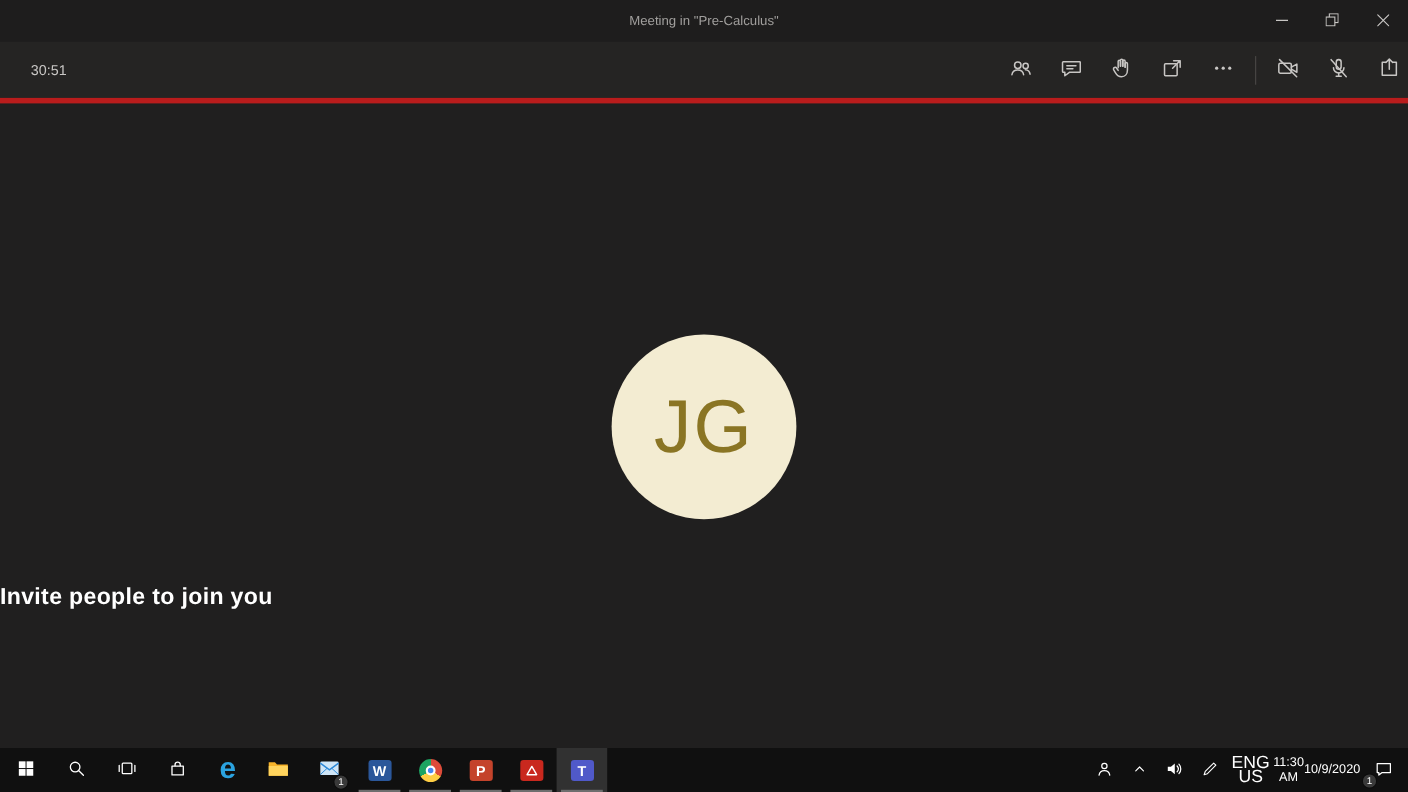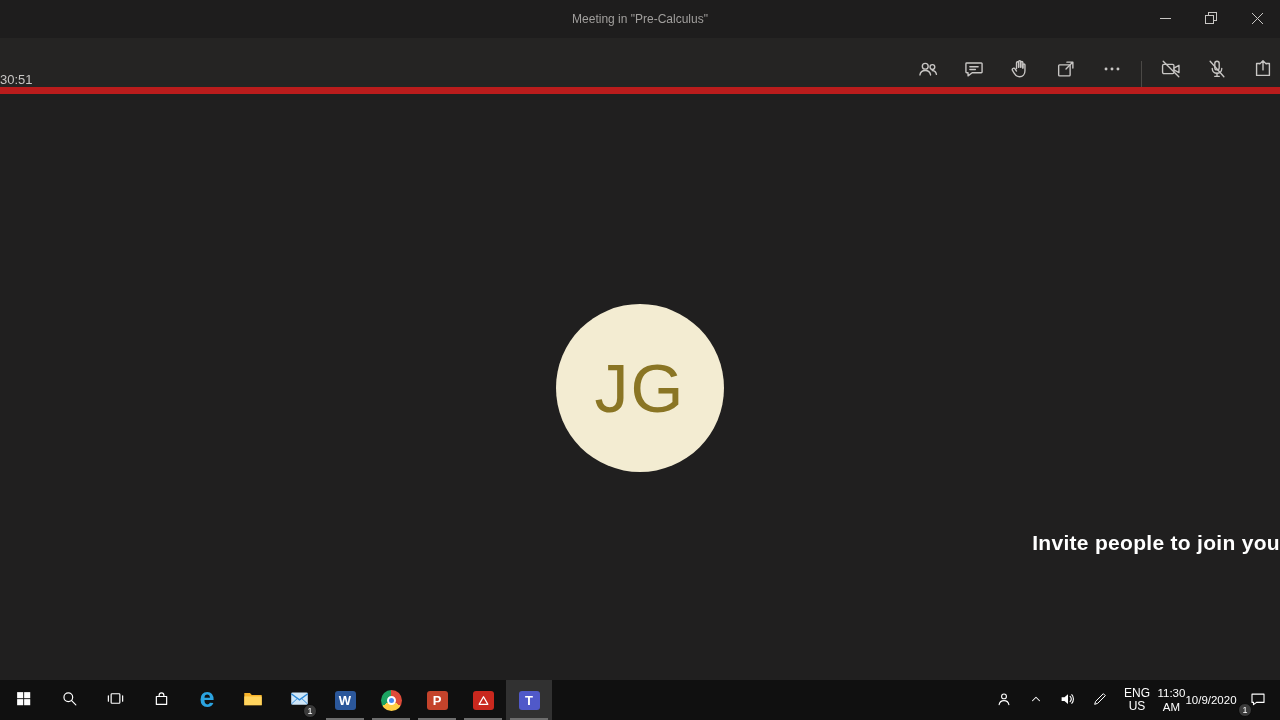--- a/index.html
+++ b/index.html
@@ -10,41 +10,41 @@
   
   .titlebar{position:absolute;top:0;left:0;right:0;height:38px;background:var(--titlebar-bg,#1e1d1d);
             display:flex;align-items:center}
   .titlebar .title{position:absolute;left:0;right:0;text-align:center;font-size:12px;color:#a19f9d;pointer-events:none}
   .win-controls{margin-left:auto;display:flex;height:100%;position:relative;z-index:2}
   .win-btn{width:46px;height:100%;display:flex;align-items:center;justify-content:center;
            background:transparent;border:none;color:#c8c6c4;cursor:pointer}
 
   
   .meetbar{position:absolute;top:38px;left:0;right:0;height:56px;background:#252423;
-           display:flex;align-items:flex-end;border-bottom:7px solid #b91c1c}
+           display:flex;align-items:center;padding-left:28px;border-bottom:5px solid #b91c1c}
   .timer{font-size:13px;color:#c8c6c4}
   .ctrl-group{display:flex;align-items:center;gap:12px}
   .ctrl-group.first{margin-left:auto}
   .icon-btn{width:34px;height:34px;display:flex;align-items:center;justify-content:center;
             background:transparent;border:none;color:#c8c6c4;cursor:pointer;border-radius:3px}
   .vdiv{width:1px;height:26px;background:#4b4946;margin:0 12px}
   .leave{margin:0 22px 0 18px;display:flex;height:32px;border-radius:3px;overflow:hidden;
          background:var(--leave-red,#b4303c)}
   .leave-main{display:flex;align-items:center;gap:8px;padding:0 13px;background:transparent;border:none;
               color:#fff;font-size:14px;font-weight:700;font-family:inherit;cursor:pointer}
   .leave-sep{width:1px;background:rgba(0,0,0,.35)}
   .leave-caret{width:30px;display:flex;align-items:center;justify-content:center;background:transparent;
                border:none;color:#fff;cursor:pointer}
 
   
   .stage{position:absolute;top:95px;left:0;right:0;bottom:40px;background:var(--stage-bg,#201f1f)}
   .avatar{position:absolute;top:209px;left:50%;transform:translateX(-50%);width:168px;height:168px;
           border-radius:50%;background:var(--avatar-bg,#f3ecd2);color:var(--avatar-text,#8a7524);
           display:flex;align-items:center;justify-content:center;font-size:68px;letter-spacing:2px}
-  .invite{position:absolute;top:436px;left:0;right:0;text-align:right;color:#fff;
+  .invite{position:absolute;top:436px;left:0;right:0;text-align:left;color:#fff;
           font-size:21px;font-weight:700;letter-spacing:.3px}
 
   
   .taskbar{position:absolute;left:0;right:0;bottom:0;height:40px;background:var(--taskbar-bg,#101010);
            display:flex;align-items:stretch;z-index:5}
   .tb-slot{position:relative;width:46px;display:flex;align-items:center;justify-content:center;
            border:none;background:transparent;cursor:pointer;color:#fff}
   .tb-slot.open::after{content:"";position:absolute;left:4px;right:4px;bottom:0;height:2px;background:#6e6e6e}
   .tb-slot.focused{background:rgba(255,255,255,.14)}
   .tile{width:21px;height:19px;border-radius:3px;display:flex;align-items:center;justify-content:center;
@@ -54,21 +54,21 @@
           background:conic-gradient(#dd4b39 0 120deg,#ffce44 120deg 240deg,#1da462 240deg 360deg)}
   .chrome-hub{width:9px;height:9px;border-radius:50%;background:#4688f1;border:2.5px solid #fff}
   .badge{position:absolute;min-width:14px;height:14px;padding:0 2px;border-radius:7px;background:#3a3a3a;
          color:#fff;font-size:9px;display:flex;align-items:center;justify-content:center;
          border:1px solid #0c0c0c;z-index:2}
   .badge.mail-pos{right:5px;bottom:2px}
   .badge.ac-pos{left:2px;bottom:3px}
   .tray{margin-left:auto;display:flex;align-items:stretch}
   .tray-slot{position:relative;width:32px;display:flex;align-items:center;justify-content:center;
              background:transparent;border:none;color:#fff;cursor:pointer;font-family:inherit}
-  .tray-slot.lang{width:42px;flex-direction:column;font-size:12px;line-height:13px}
+  .tray-slot.lang{width:42px;flex-direction:column;font-size:16px;line-height:13px}
   .tray-slot.clock{width:78px;flex-direction:row;font-size:11.5px;line-height:14px}
   .tray-slot.action{width:44px}
 </style>
 </head>
 <body>
 
 <div class="screen">
 
   <div class="titlebar">
     <div class="title">Meeting in "Pre-Calculus"</div>

